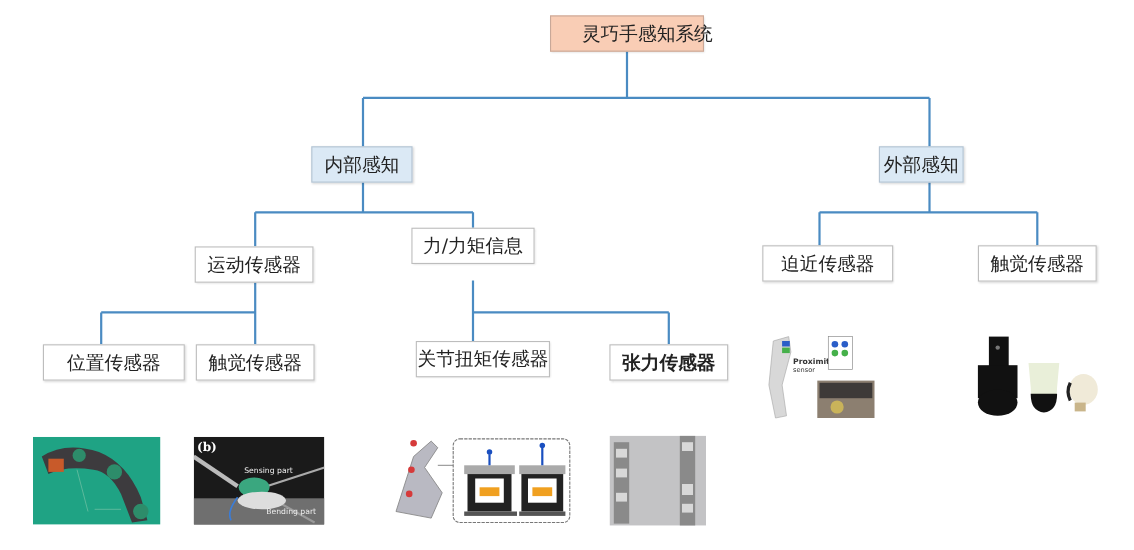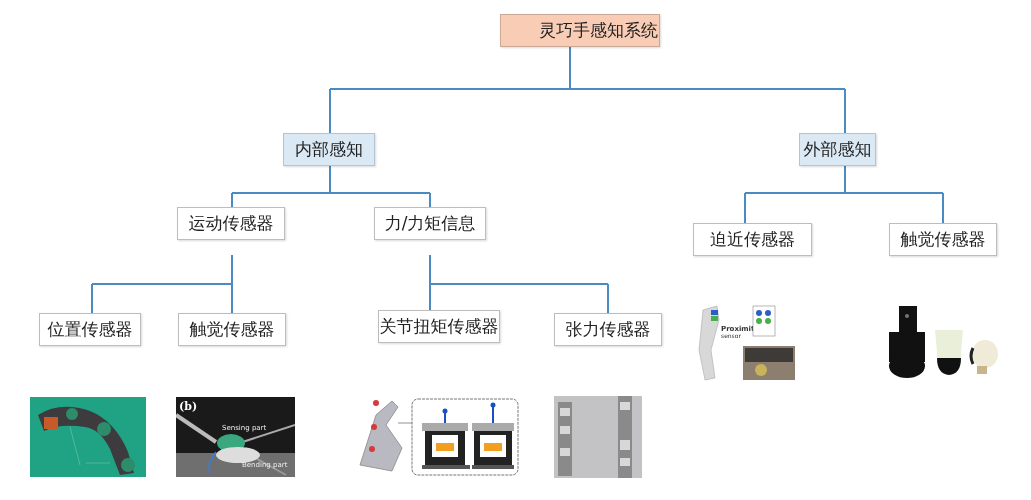--- a/index.html
+++ b/index.html
@@ -29,54 +29,54 @@
       <path d="M330 165 V193 M232 193 H430 M232 193 V224 M430 193 V224"></path>
 
       <path d="M845 165 V193 M745 193 H943 M745 193 V224 M943 193 V224"></path>
 
       <path d="M232 255 V284 M92 284 H232 M92 284 V313 M232 284 V313"></path>
 
       <path d="M430 255 V284 M430 284 H608 M430 284 V310 M608 284 V313"></path>
     </g>
   </svg>
 
-  <div class="node root" style="left:500px;top:14px;width:160px;height:33px;padding-left:37px;">
+  <div class="node root" style="left:500px;top:14px;width:140px;height:33px;padding-left:37px;">
     <span>灵巧手感知系统</span>
   </div>
 
   <div class="node lvl1" style="left:283px;top:133px;width:92px;height:33px;">
     <span>内部感知</span>
   </div>
   <div class="node lvl1" style="left:799px;top:133px;width:77px;height:33px;">
     <span>外部感知</span>
   </div>
 
-  <div class="node" style="left:177px;top:207px;width:108px;height:33px;">
+  <div class="node" style="left:177px;top:224px;width:108px;height:33px;">
     <span>运动传感器</span>
   </div>
   <div class="node" style="left:374px;top:207px;width:112px;height:33px;">
     <span>力/力矩信息</span>
   </div>
   <div class="node" style="left:693px;top:223px;width:119px;height:33px;">
     <span>迫近传感器</span>
   </div>
   <div class="node" style="left:889px;top:223px;width:108px;height:33px;">
     <span>触觉传感器</span>
   </div>
 
-  <div class="node" style="left:39px;top:313px;width:102px;height:33px;">
+  <div class="node" style="left:39px;top:313px;width:129px;height:33px;">
     <span>位置传感器</span>
   </div>
   <div class="node" style="left:178px;top:313px;width:108px;height:33px;">
     <span>触觉传感器</span>
   </div>
   <div class="node" style="left:378px;top:310px;width:122px;height:33px;">
     <span>关节扭矩传感器</span>
   </div>
-  <div class="node" style="left:554px;top:313px;width:108px;height:33px;">
+  <div class="node" style="left:554px;top:313px;width:108px;height:33px;font-weight:bold;">
     <span>张力传感器</span>
   </div>
 
   <div class="photo" style="left:30px;top:397px;width:116px;height:80px;">
     <svg width="116" height="80">
       <rect width="116" height="80" fill="#1fa384"></rect>
       <path d="M8 18 Q30 4 60 14 Q85 24 98 55 L104 76 L90 78 L80 52 Q70 32 55 30 Q30 26 14 34 Z" fill="#3d3b3e"></path>
       <rect x="14" y="20" width="14" height="12" fill="#c85a2a"></rect>
       <circle cx="42" cy="17" r="6" fill="#2d8c6a"></circle>
       <circle cx="74" cy="32" r="7" fill="#2d8c6a"></circle>

